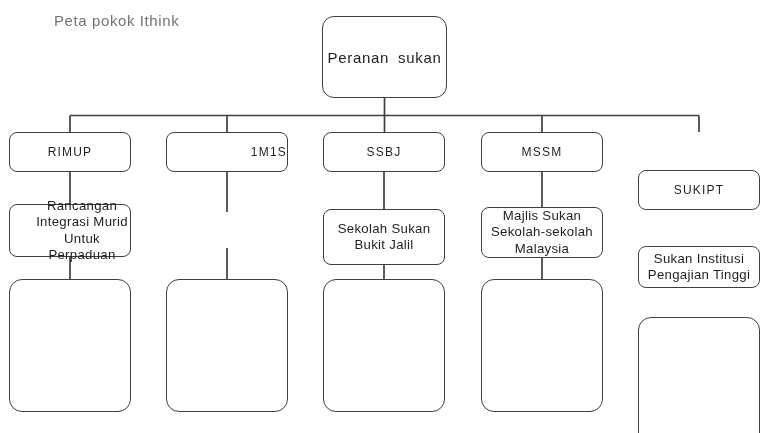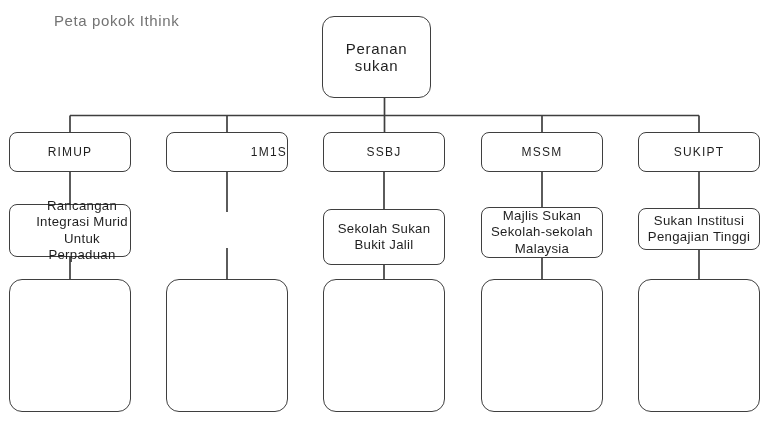--- a/index.html
+++ b/index.html
@@ -32,21 +32,21 @@
     border: 1.7px solid #3f3f3f;
     background: #ffffff;
     display: flex;
     align-items: center;
     justify-content: center;
     text-align: center;
   }
   .root-node {
     left: 322px;
     top: 16px;
-    width: 109px;
+    width: 125px;
     height: 82px;
     border-radius: 12px;
     font-size: 15px;
     letter-spacing: 0.7px;
     word-spacing: 4px;
   }
   .acronym-node {
     top: 132px;
     width: 122px;
     height: 40px;
@@ -66,21 +66,21 @@
   .empty-node {
     top: 279px;
     width: 122px;
     height: 133px;
     border-radius: 13px;
   }
   .col0 { left: 9px; }
   .col1 { left: 166px; justify-content: flex-end; }
   .col2 { left: 323px; }
   .col3 { left: 481px; }
-  .col4 { left: 638px; }
+  .col4 { left: 638px; margin-top: 38px; }
   svg.connectors {
     position: absolute;
     left: 0;
     top: 0;
     pointer-events: none;
   }
   svg.connectors line {
     stroke: #3f3f3f;
     stroke-width: 1.7;
   }

